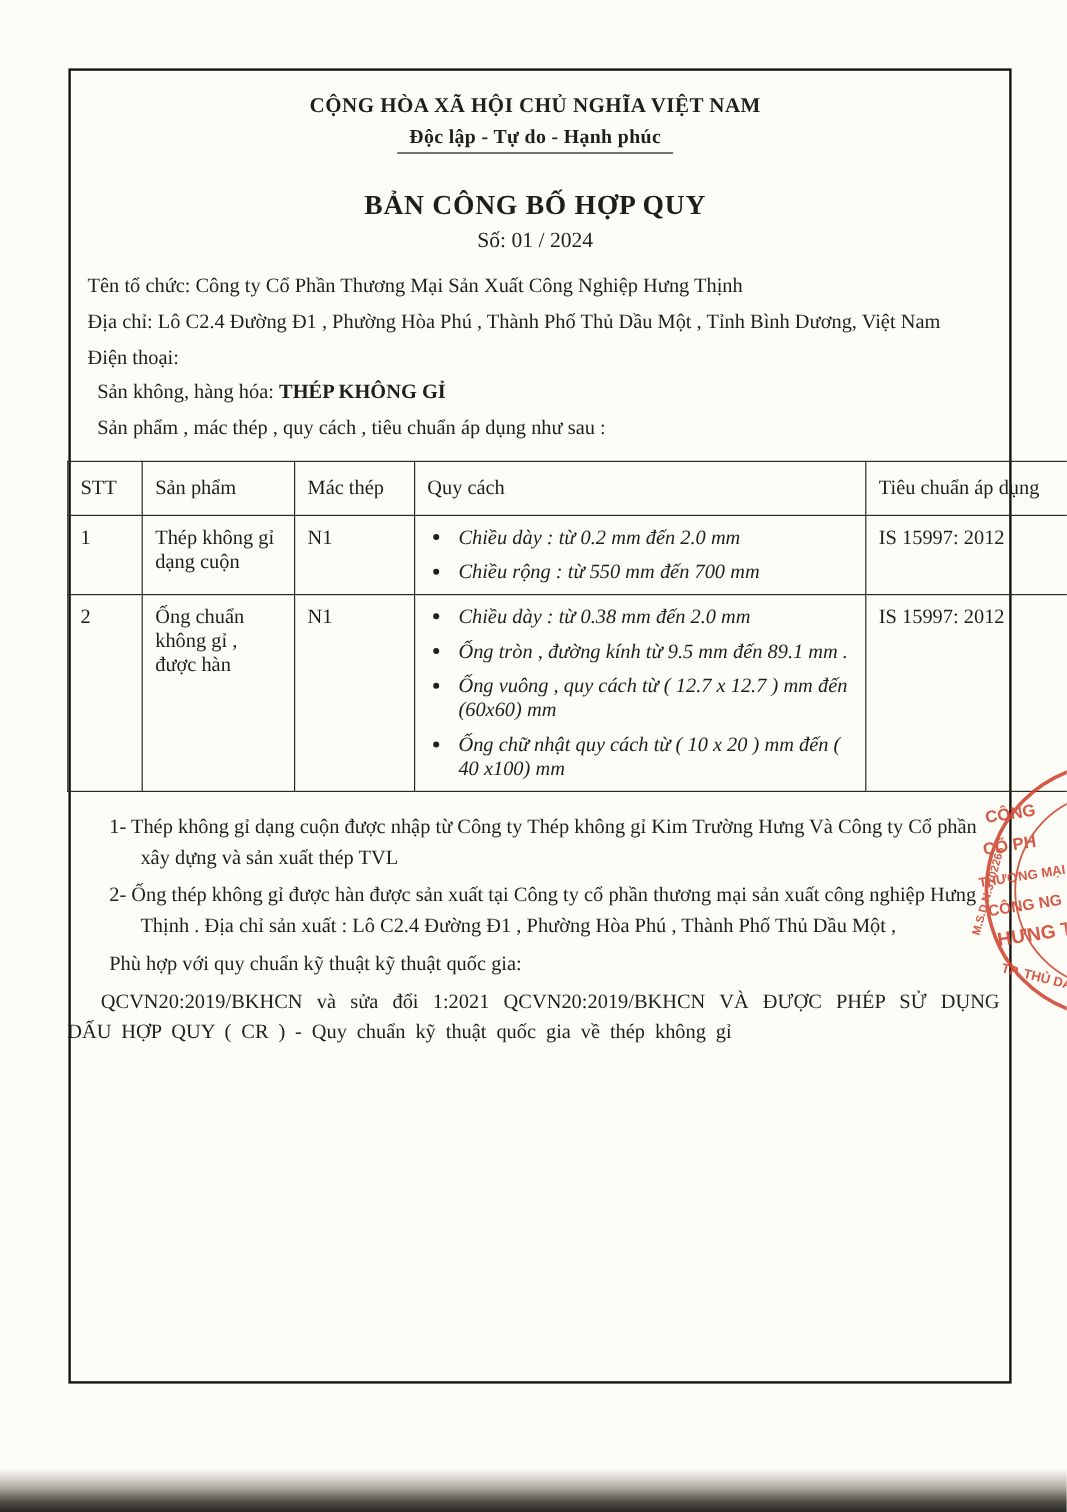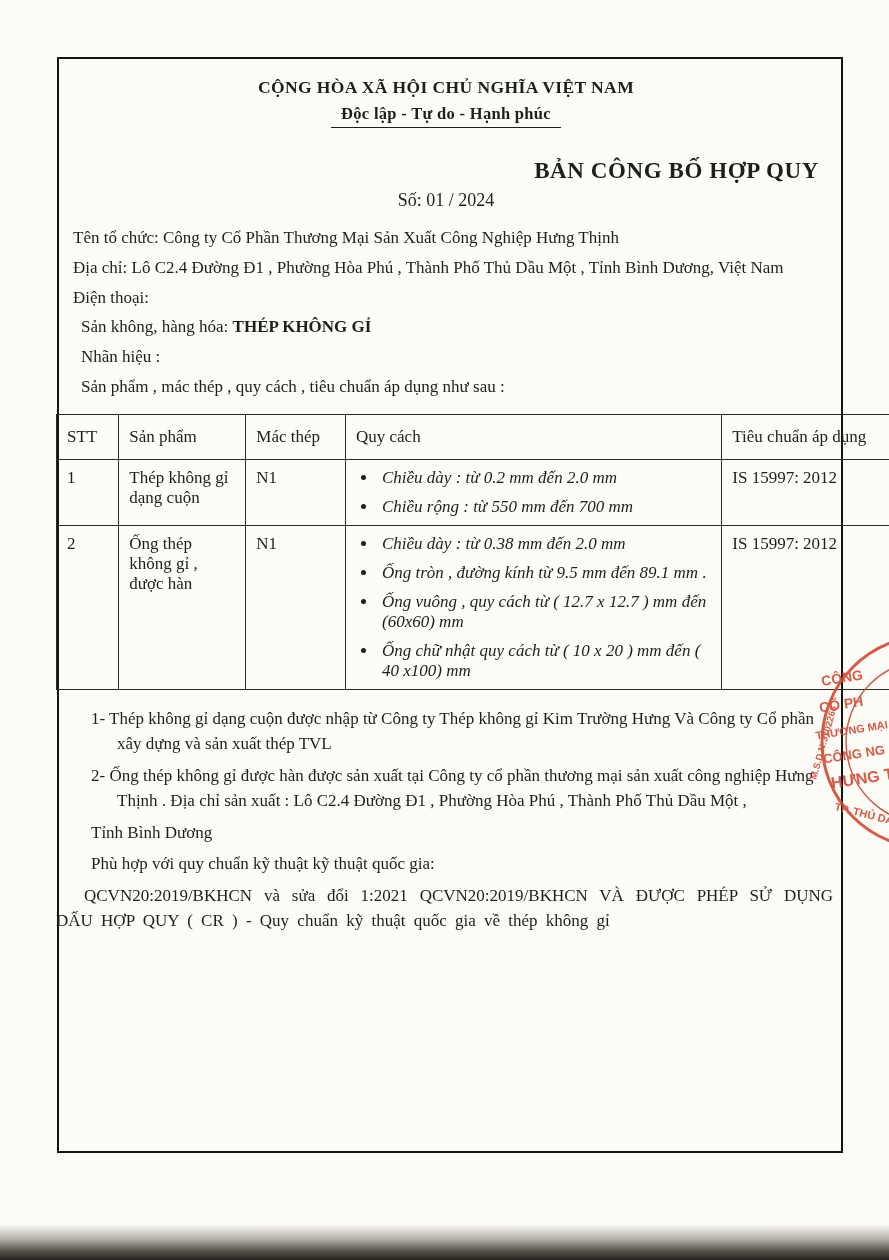--- a/index.html
+++ b/index.html
@@ -12,21 +12,21 @@
   .frame{
     position:absolute;left:57px;top:57px;width:782px;height:1092px;
     border:2px solid #15130e;
     background:transparent;
   }
   .content{padding:16px 22px 0 14px;}
   .hdr{text-align:center;}
   .hdr-line1{font-weight:bold;font-size:17.5px;letter-spacing:.4px;margin:2px 0 6px 0;}
   .hdr-line2{display:inline-block;font-weight:bold;font-size:16.5px;
     border-bottom:1.6px solid #1f1e19;padding:0 10px 3px 10px;letter-spacing:.3px;}
-  .doc-title{text-align:right;font-weight:bold;font-size:23px;letter-spacing:.6px;margin:30px 0 6px 0;}
+  .doc-title{text-align:center;font-weight:bold;font-size:23px;letter-spacing:.6px;margin:30px 0 6px 0;}
   .doc-no{text-align:center;font-size:18px;margin:4px 0 14px 0;}
   .body-text{font-size:17px;line-height:1.52;}
   .body-text p{margin:2px 0 4px 0;}
   .p-indent{padding-left:8px;}
   .bold{font-weight:bold;}
   table.spec{
     border-collapse:collapse;width:876px;margin:14px 0 0 -17px;
     font-size:17px;
   }
   table.spec th, table.spec td{
@@ -78,21 +78,20 @@
     </div>
 
     <div class="doc-title">BẢN CÔNG BỐ HỢP QUY</div>
     <div class="doc-no">Số: 01 / 2024</div>
 
     <div class="body-text">
       <p>Tên tổ chức: Công ty Cổ Phần Thương Mại Sản Xuất Công Nghiệp Hưng Thịnh</p>
       <p>Địa chỉ: Lô C2.4 Đường Đ1 , Phường Hòa Phú , Thành Phố Thủ Dầu Một , Tỉnh Bình Dương, Việt Nam</p>
       <p>Điện thoại:</p>
       <p class="p-indent"><span>Sản không, hàng hóa: </span><span class="bold">THÉP KHÔNG GỈ</span></p>
-      <p class="p-indent">Nhãn hiệu :</p>
       <p class="p-indent">Sản phẩm , mác thép , quy cách , tiêu chuẩn áp dụng như sau :</p>
     </div>
 
     <table class="spec">
       <colgroup>
         <col class="c-stt">
           <col class="c-sp">
           <col class="c-mt">
           <col class="c-qc">
           <col class="c-tc">
@@ -114,39 +113,38 @@
           <td class="qc-cell">
             <ul class="qc-list">
               <li>Chiều dày : từ 0.2 mm đến 2.0 mm</li>
               <li>Chiều rộng : từ 550 mm đến 700 mm</li>
             </ul>
           </td>
           <td class="tc-cell">IS 15997: 2012</td>
         </tr>
         <tr>
           <td class="center stt-cell">2</td>
-          <td class="sp-cell">Ống thép không gỉ , được hàn</td>
+          <td class="sp-cell">Ống chuẩn không gỉ , được hàn</td>
           <td class="center mt-cell">N1</td>
           <td class="qc-cell">
             <ul class="qc-list">
               <li>Chiều dày : từ 0.38 mm đến 2.0 mm</li>
               <li>Ống tròn , đường kính từ 9.5 mm đến 89.1 mm .</li>
               <li>Ống vuông , quy cách từ ( 12.7 x 12.7 ) mm đến (60x60) mm</li>
               <li>Ống chữ nhật quy cách từ ( 10 x 20 ) mm đến ( 40 x100) mm</li>
             </ul>
           </td>
           <td class="tc-cell">IS 15997: 2012</td>
         </tr>
       </tbody>
     </table>
 
     <div class="notes">
       <p class="note-hang">1-  Thép không gỉ dạng cuộn được nhập từ Công ty Thép không gỉ Kim Trường Hưng Và Công ty Cổ phần xây dựng và sản xuất thép TVL</p>
       <p class="note-hang">2-  Ống thép không gỉ được hàn được sản xuất tại Công ty cổ phần thương mại sản xuất công nghiệp Hưng Thịnh . Địa chỉ sản xuất : Lô C2.4 Đường Đ1 , Phường Hòa Phú , Thành Phố Thủ Dầu Một ,</p>
-      <p class="note-plain">Tỉnh Bình Dương</p>
       <p class="note-plain">Phù hợp với quy chuẩn kỹ thuật kỹ thuật quốc gia:</p>
       <p class="note-just">QCVN20:2019/BKHCN  và  sửa  đổi  1:2021  QCVN20:2019/BKHCN  VÀ  ĐƯỢC PHÉP SỬ DỤNG DẤU HỢP QUY ( CR ) -  Quy chuẩn kỹ thuật quốc gia về thép không gỉ</p>
     </div>
 
   </div>
 </div>
 
 <svg class="stamp" viewBox="0 0 240 240" aria-hidden="true">
   <g stroke="#cf4530" fill="none">
     <circle cx="128" cy="118" r="106" stroke-width="3"></circle>

